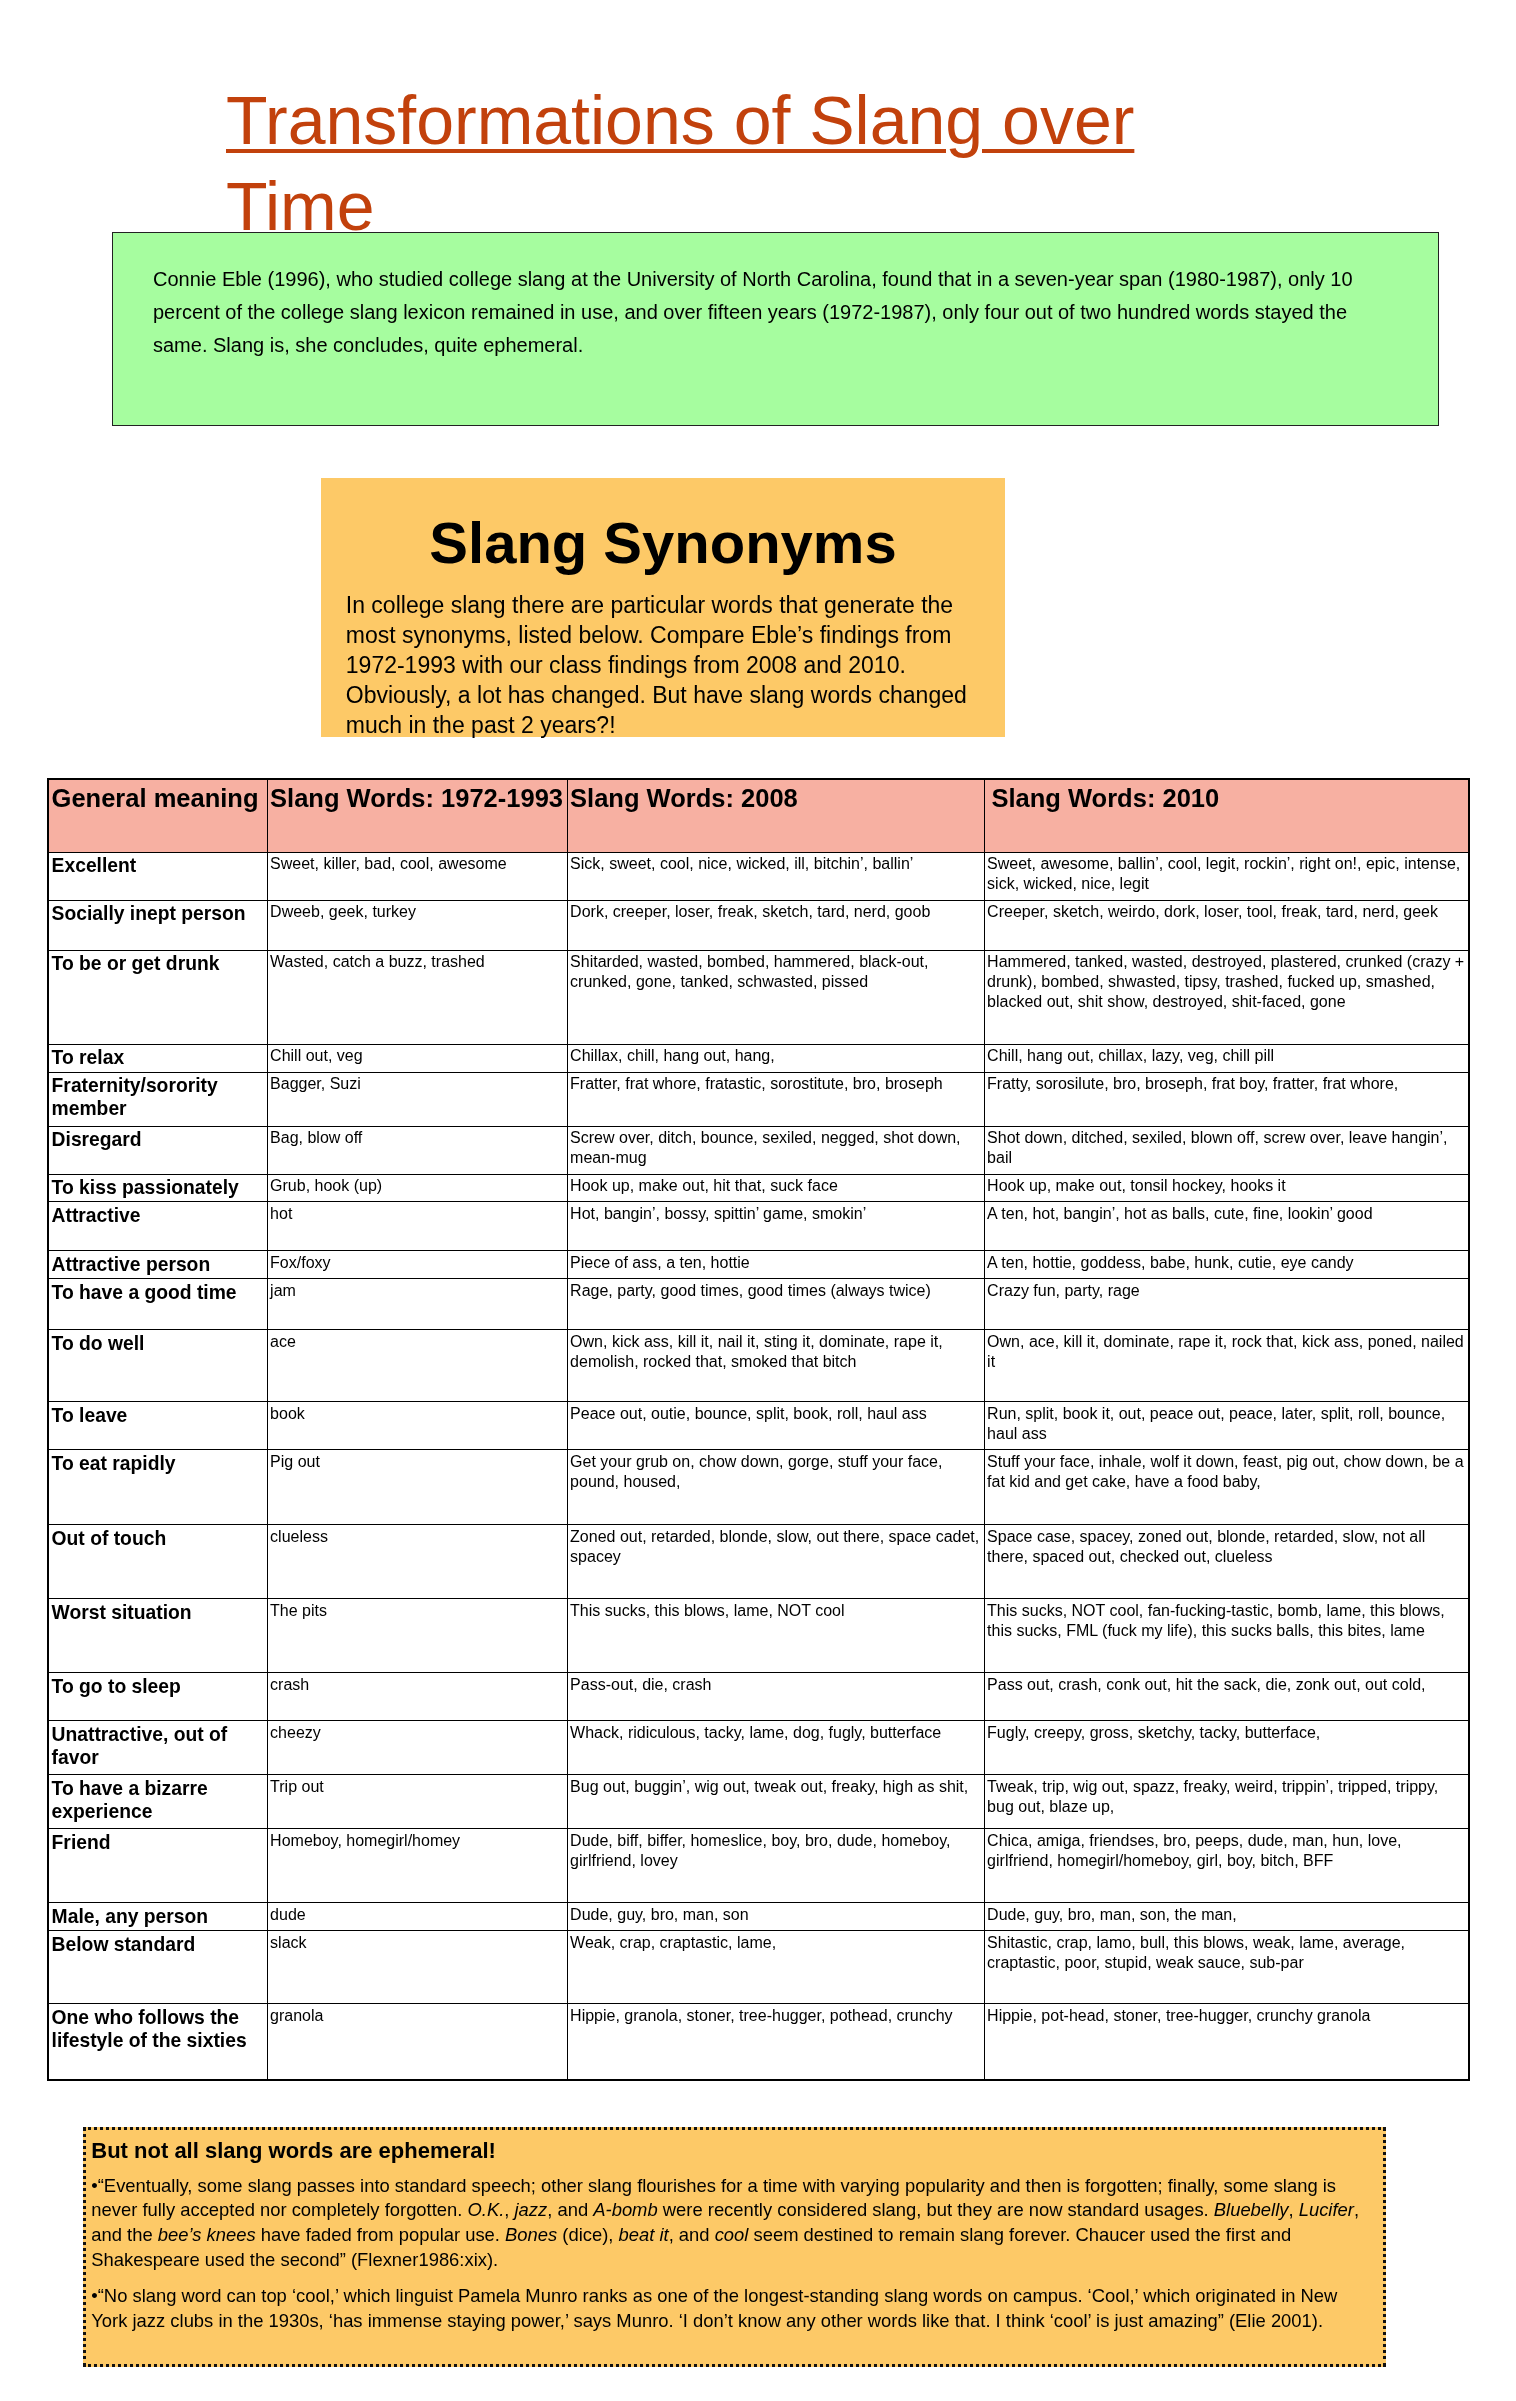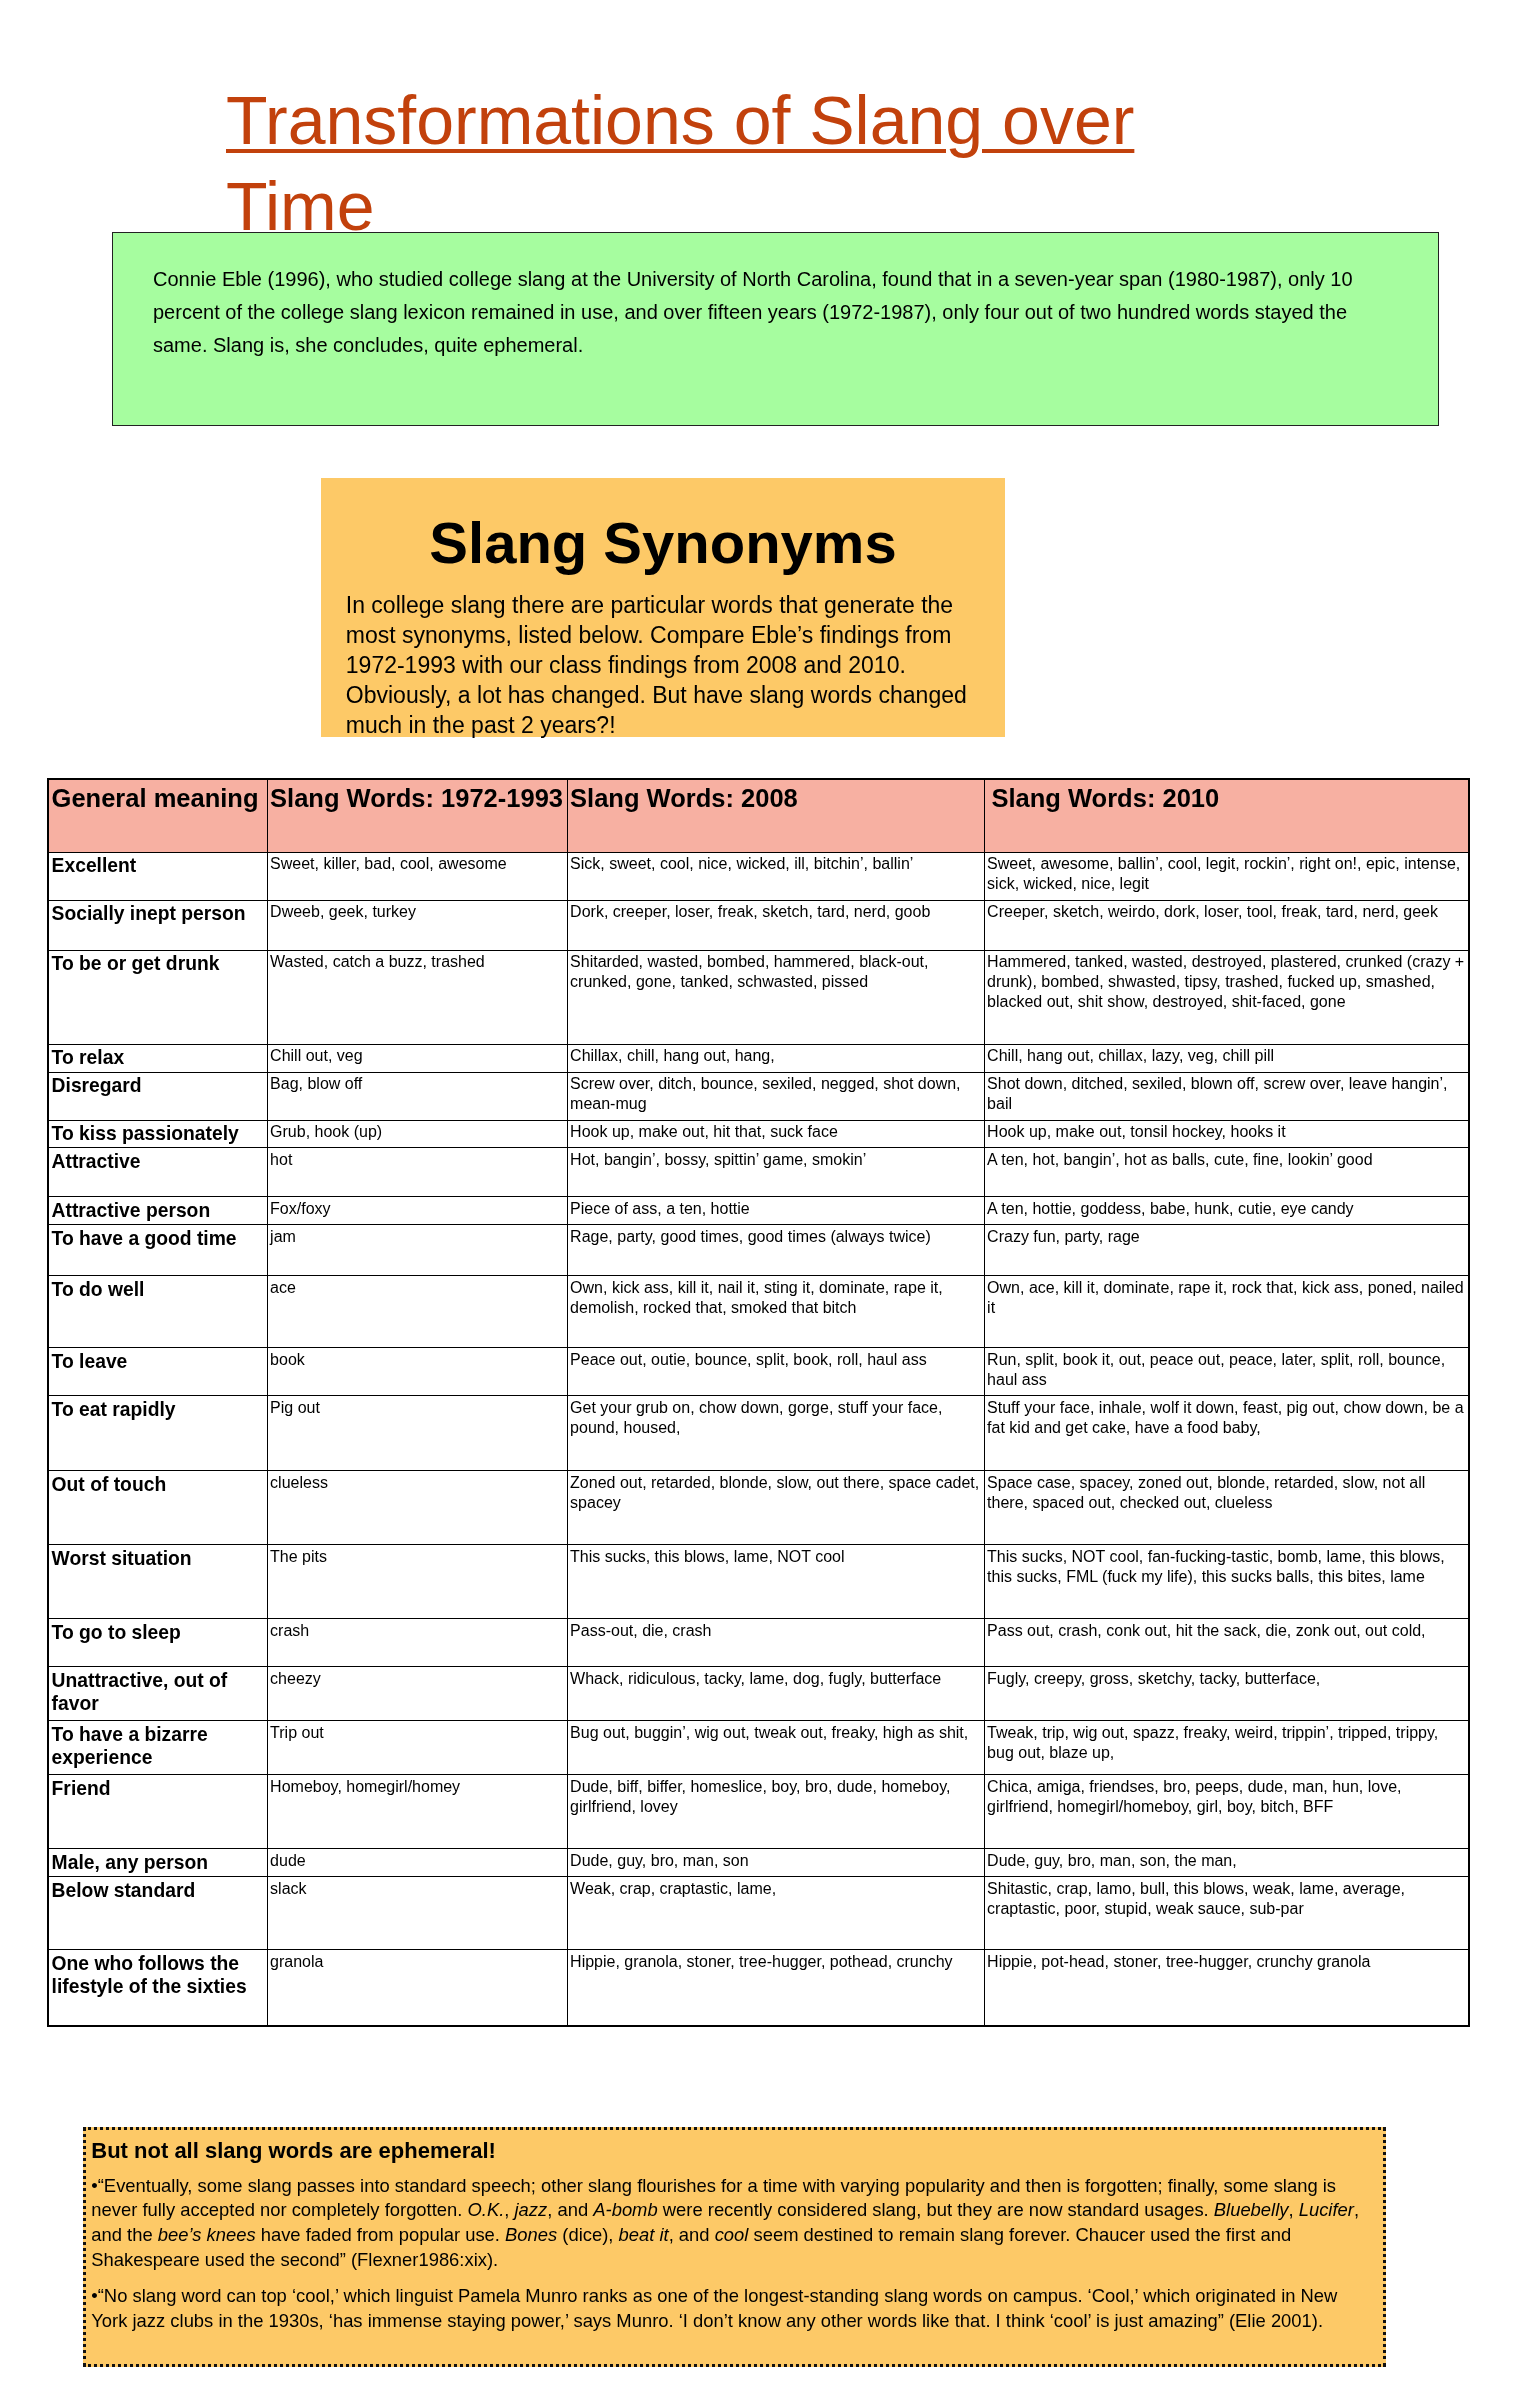--- a/index.html
+++ b/index.html
@@ -91,20 +91,26 @@
       <td>Wasted, catch a buzz, trashed</td>
       <td>Shitarded, wasted, bombed, hammered, black-out, crunked, gone, tanked, schwasted, pissed</td>
       <td>Hammered, tanked, wasted, destroyed, plastered, crunked (crazy + drunk), bombed, shwasted, tipsy, trashed, fucked up, smashed, blacked out, shit show, destroyed, shit-faced, gone</td>
     </tr>
     <tr style="height:28px">
       <td class="meaning">To relax</td>
       <td>Chill out, veg</td>
       <td>Chillax, chill, hang out, hang,</td>
       <td>Chill, hang out, chillax, lazy, veg, chill pill</td>
     </tr>
+    <tr style="height:54px">
+      <td class="meaning">Fraternity/sorority member</td>
+      <td>Bagger, Suzi</td>
+      <td>Fratter, frat whore, fratastic, sorostitute, bro, broseph</td>
+      <td>Fratty, sorosilute, bro, broseph, frat boy, fratter, frat whore,</td>
+    </tr>
     <tr style="height:48px">
       <td class="meaning">Disregard</td>
       <td>Bag, blow off</td>
       <td>Screw over, ditch, bounce, sexiled, negged, shot down, mean-mug</td>
       <td>Shot down, ditched, sexiled, blown off, screw over, leave hangin’, bail</td>
     </tr>
     <tr style="height:27px">
       <td class="meaning">To kiss passionately</td>
       <td>Grub, hook (up)</td>
       <td>Hook up, make out, hit that, suck face</td>

